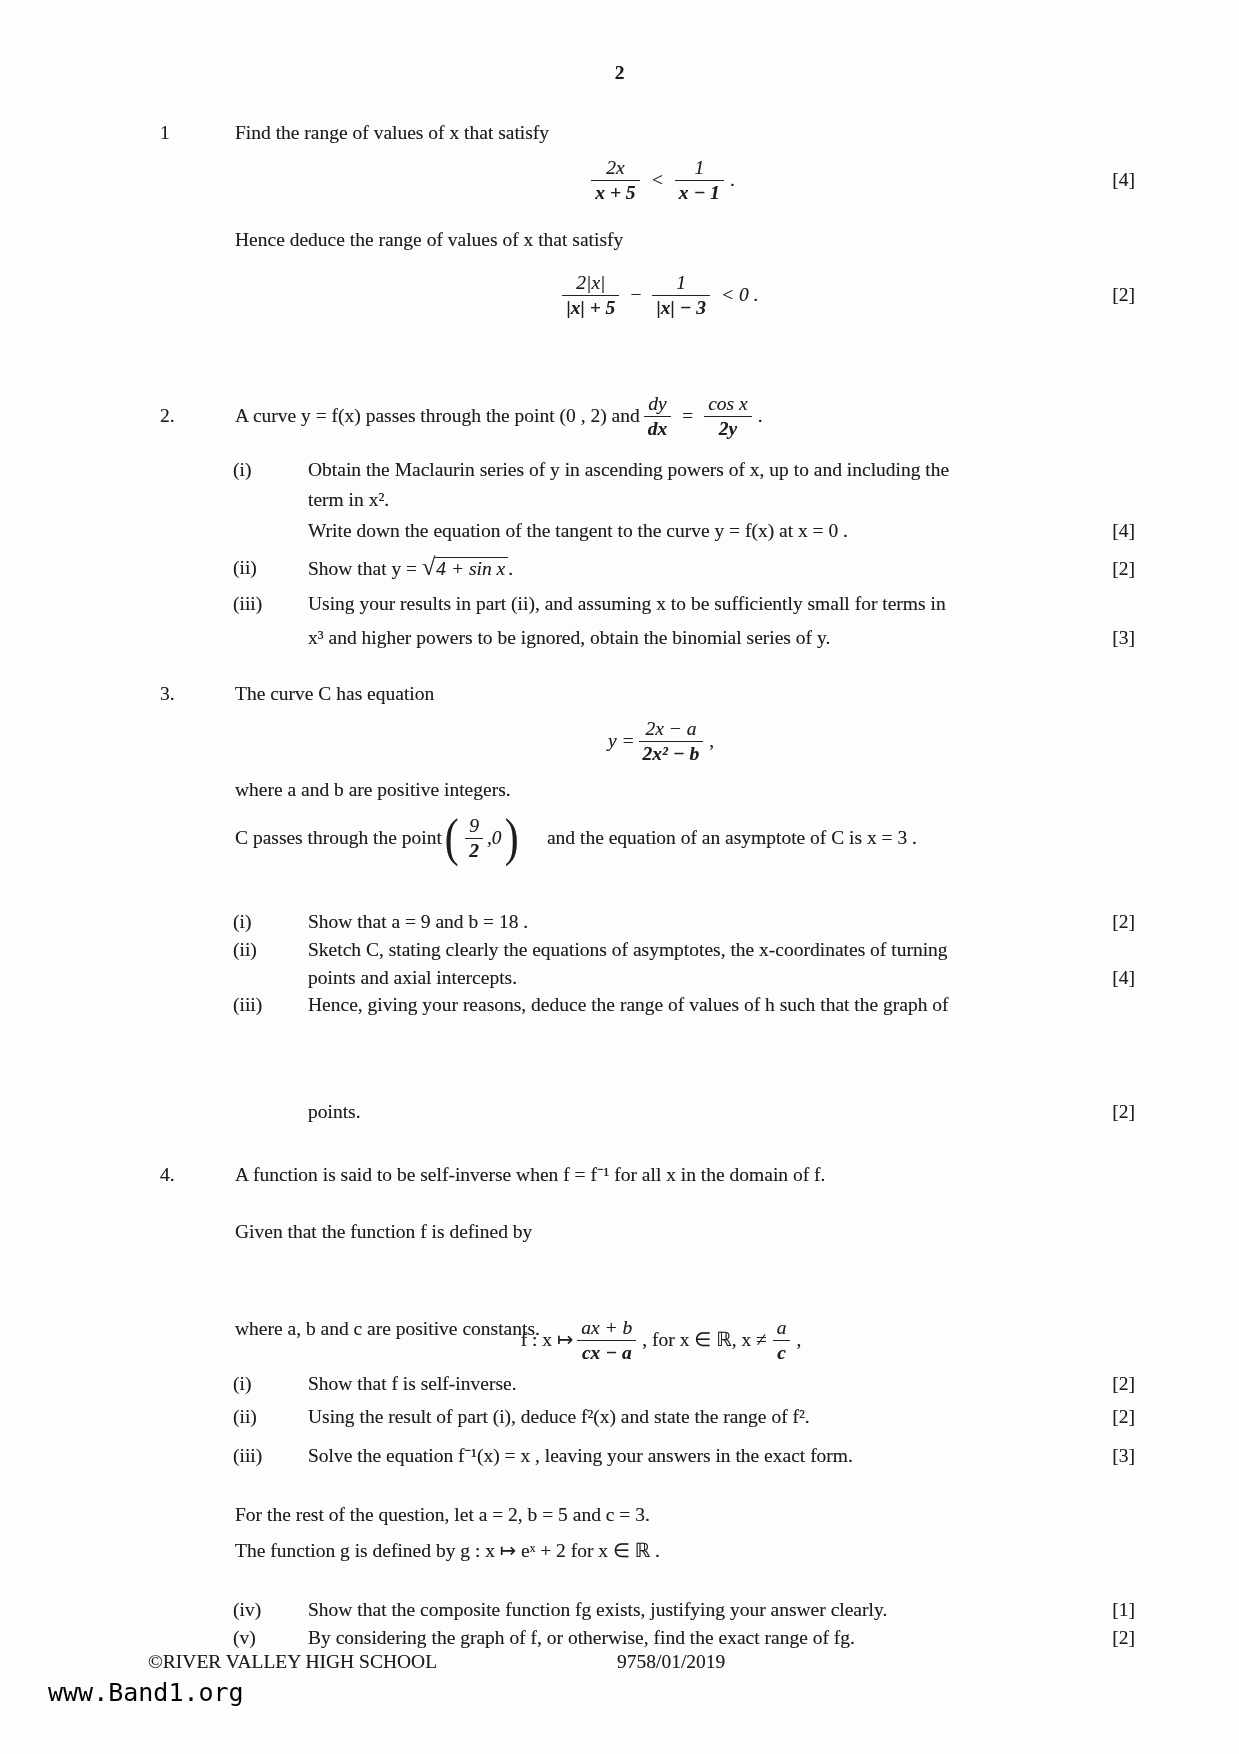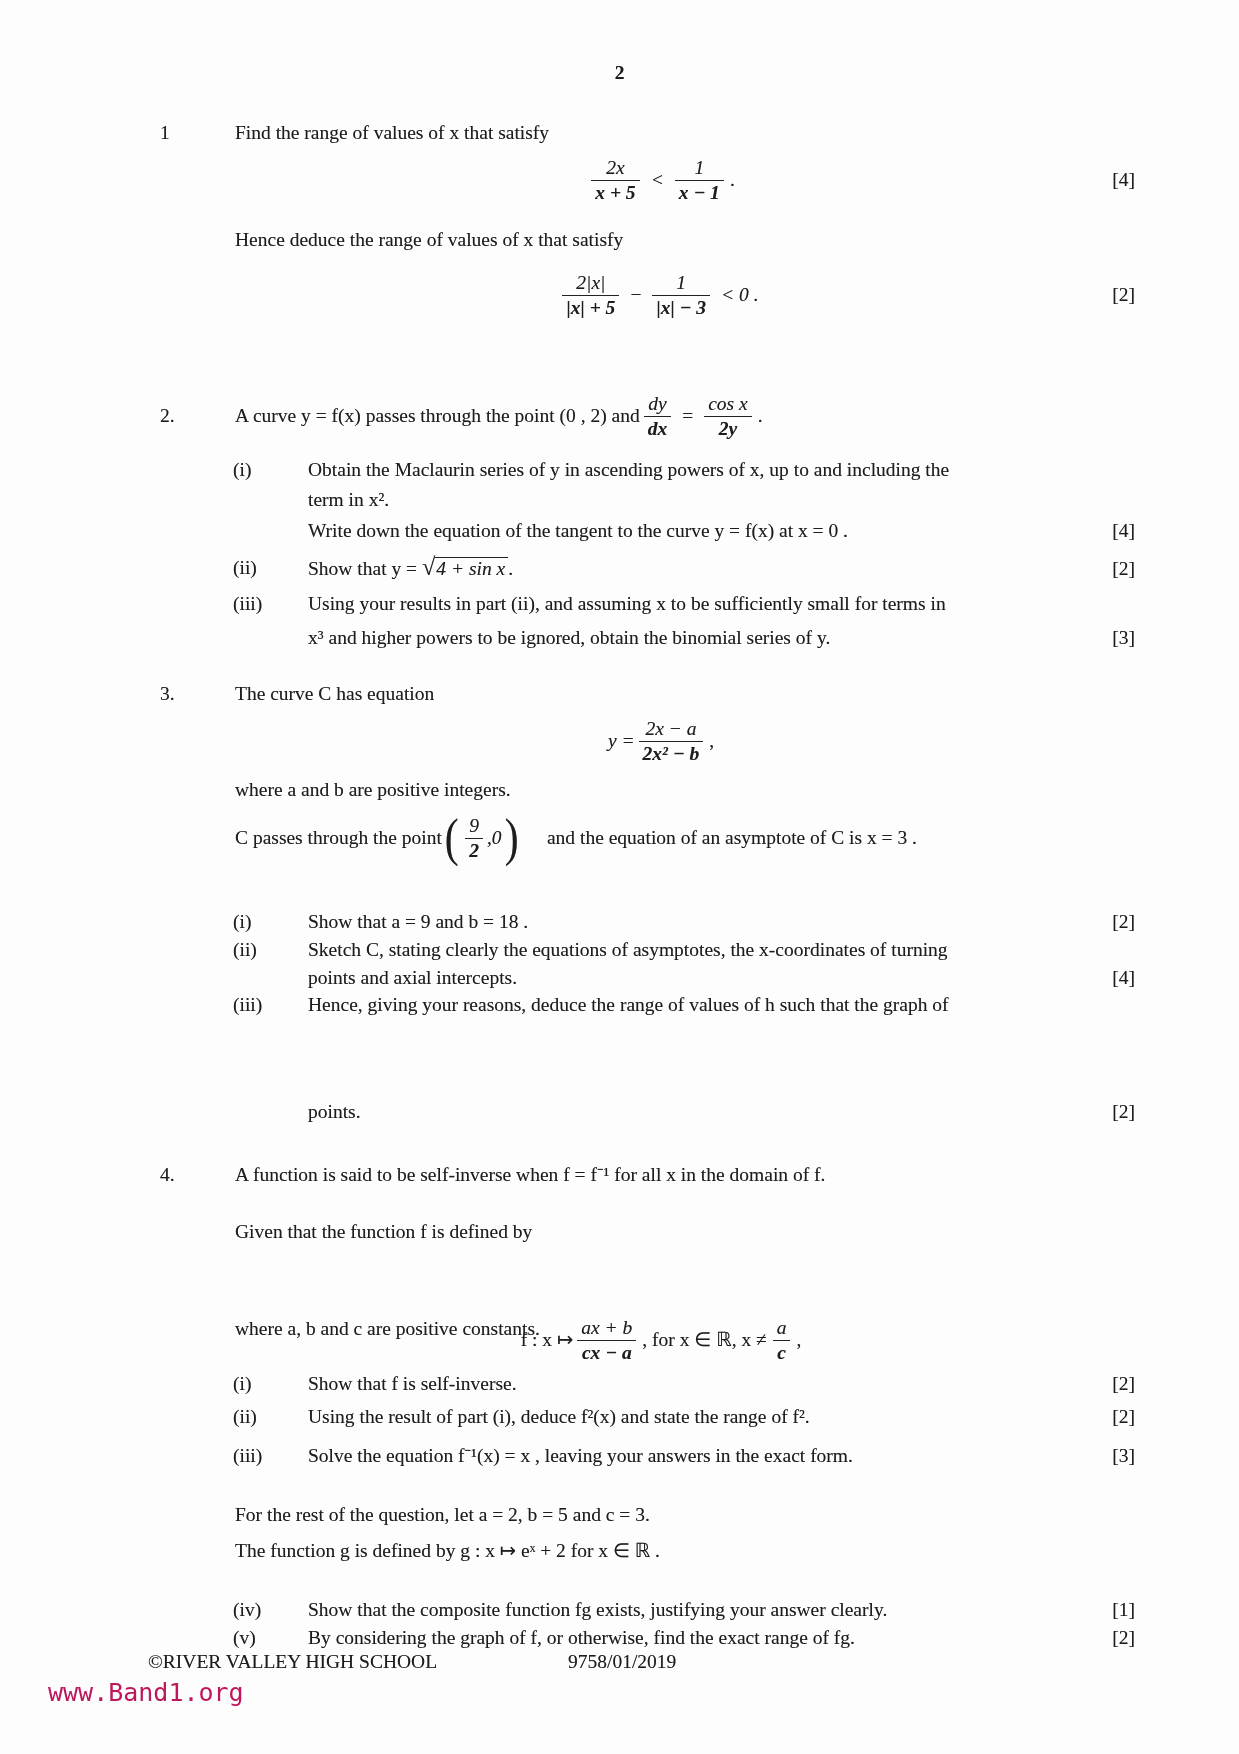--- a/index.html
+++ b/index.html
@@ -24,23 +24,23 @@
   .it{font-style:italic;}
   .op{margin:0 7px;}
   .tight{margin:0 2px;}
   .sqrt{white-space:nowrap;}
   .rad{font-size:1.25em;line-height:1;}
   .arg{border-top:1.6px solid #222;padding:0 3px 0 1px;}
   .bigp{font-size:52px;line-height:0;display:inline-block;vertical-align:middle;
         transform:scaleX(.8);font-weight:200;margin:0 1px;}
   .pagenum{position:absolute;top:62px;left:0;right:0;text-align:center;font-weight:bold;}
   .footer-school{position:absolute;left:148px;}
-  .footer-code{position:absolute;left:568px;}
+  .footer-code{position:absolute;left:617px;}
   .watermark{position:absolute;left:48px;top:1678px;
-             font-family:"DejaVu Sans Mono", monospace;font-size:25px;color:#be185d;
+             font-family:"DejaVu Sans Mono", monospace;font-size:25px;color:#000000;
              text-shadow:none;}
 </style>
 </head>
 <body>
 
 <div class="page">
 
   <div class="pagenum">2</div>
 
   <div class="line" style="top:120px">

